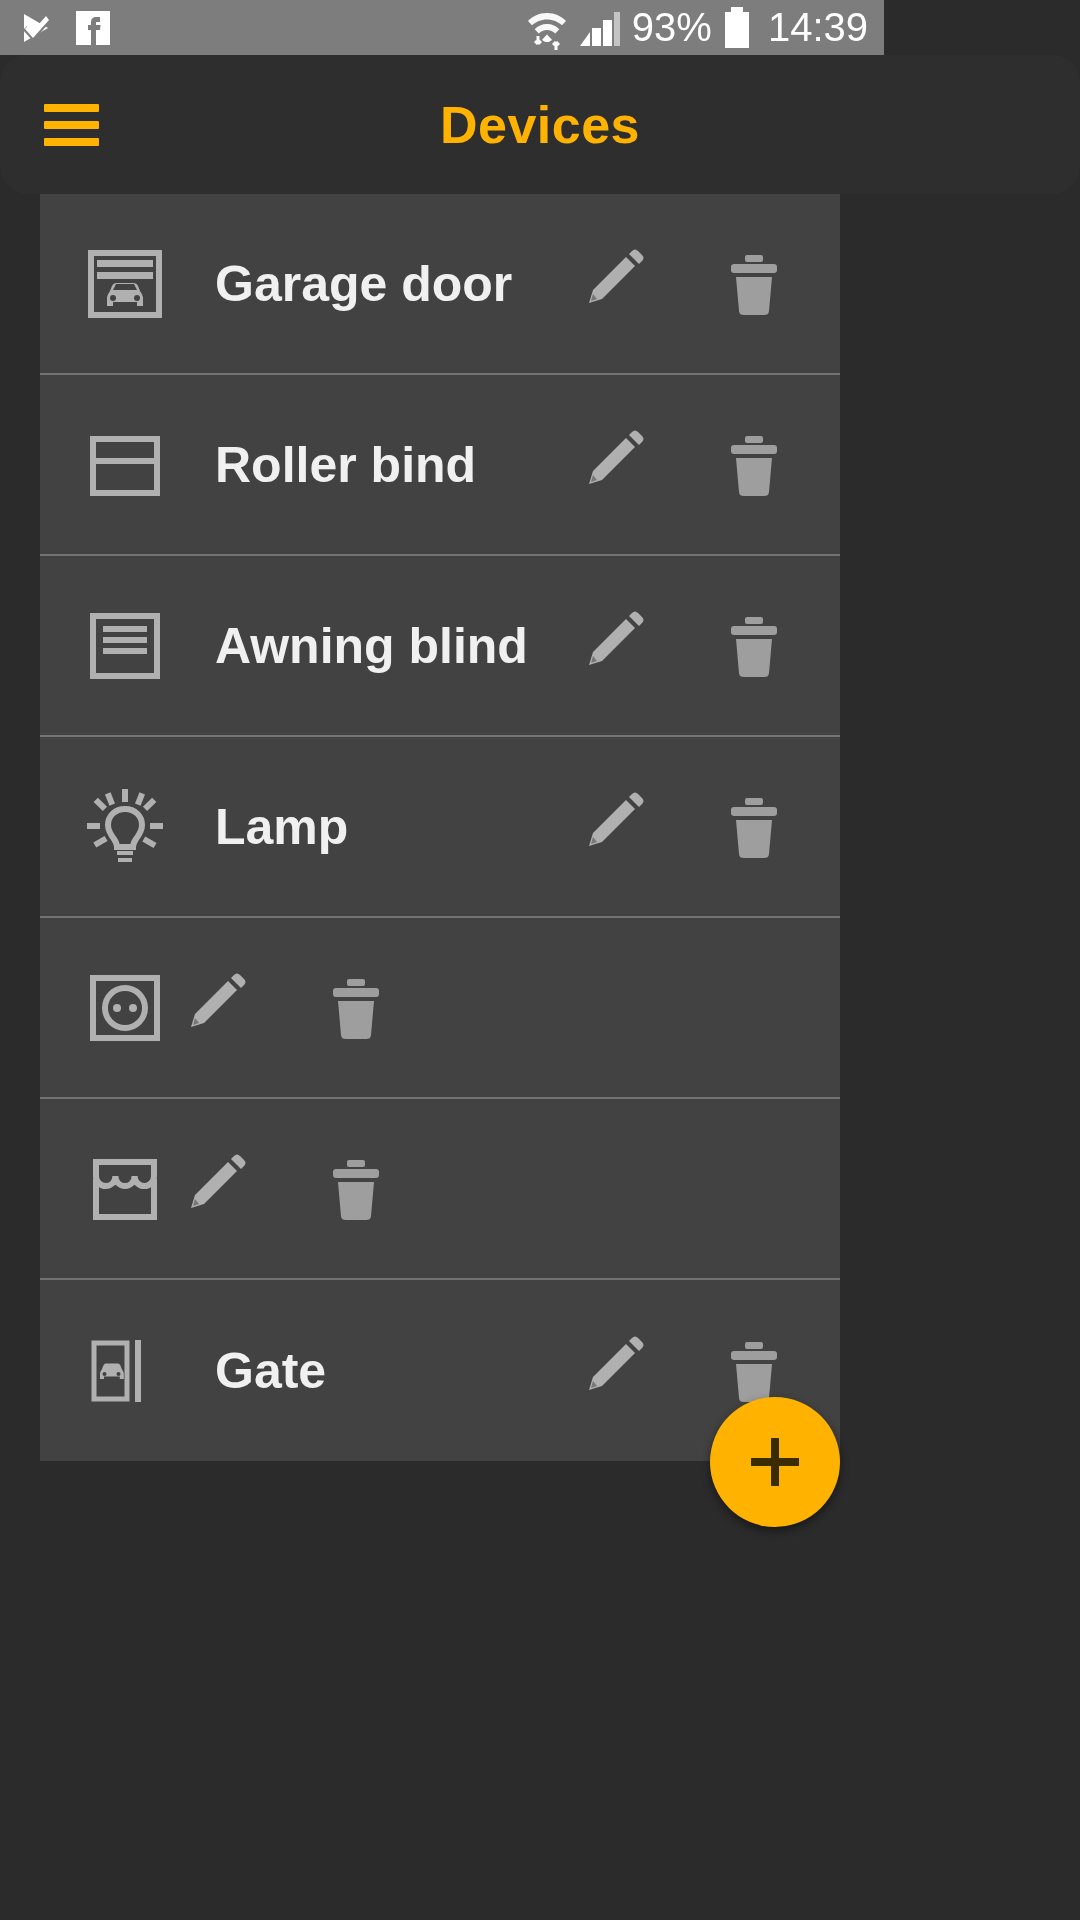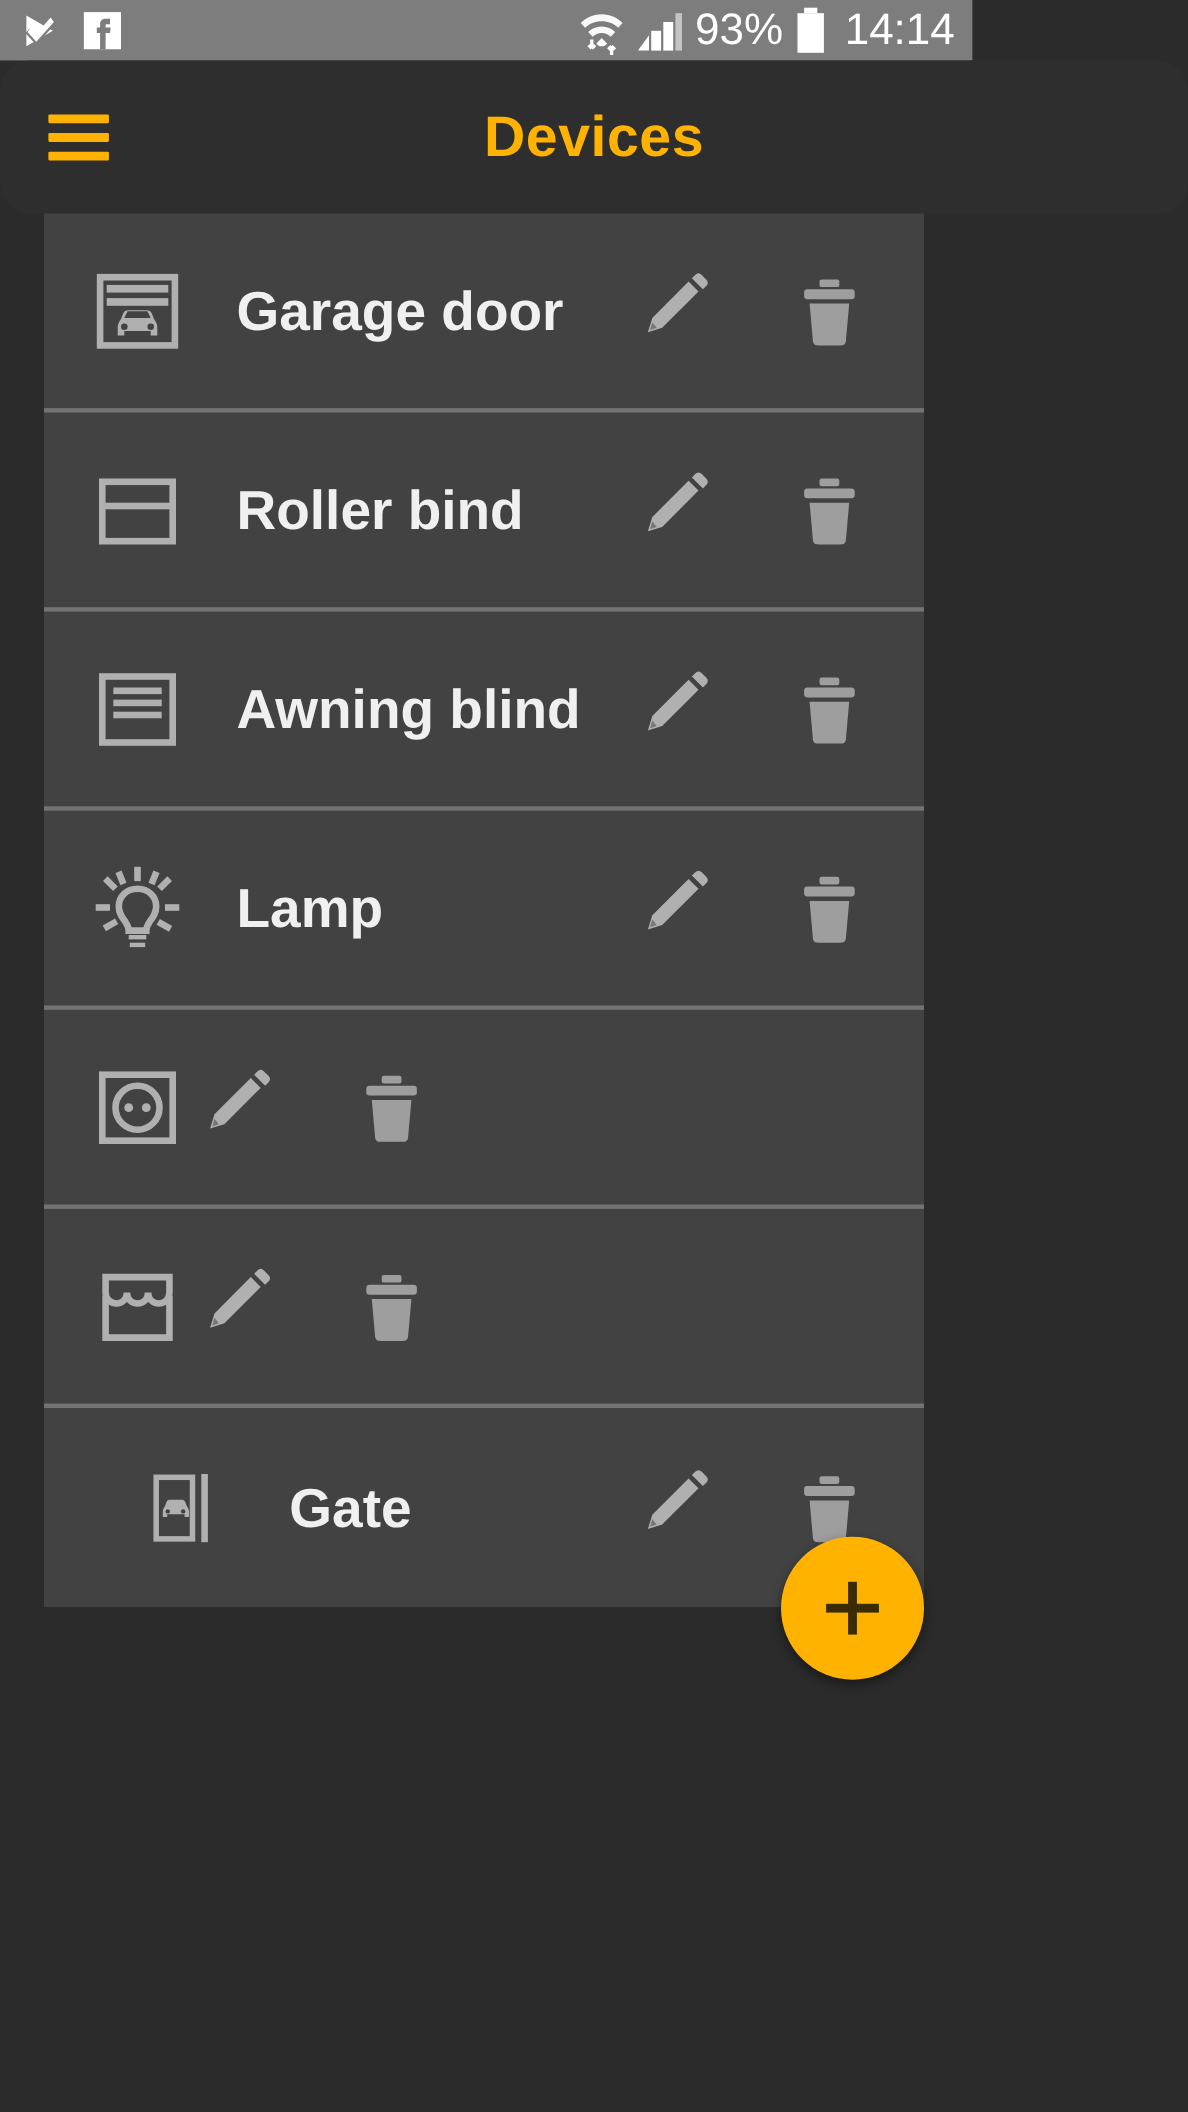--- a/index.html
+++ b/index.html
@@ -51,24 +51,24 @@
 
   
   .list{
     position:absolute;left:40px;top:194px;width:800px;
     background:#424242;
   }
   .row{
     position:relative;
     height:181px;
     display:flex;align-items:center;
-    border-bottom:4px solid #737373;
+    border-bottom:2px solid #737373;
     box-sizing:border-box;
   }
-  .row:last-child{border-bottom:none;padding-left:48px;}
+  .row:last-child{border-bottom:none;}
   .row-icon{
     width:86px;height:86px;margin-left:42px;
     display:flex;align-items:center;justify-content:center;
     flex:none;
   }
   .row-label{
     margin-left:47px;
     color:#f0f0f0;font-size:50px;font-weight:bold;
     flex:1 1 auto;white-space:nowrap;
   }
@@ -138,21 +138,21 @@
         <rect x="36" y="6" width="6" height="34" fill="#ffffff" opacity="0.55"></rect>
       </svg>
     </span>
     <span class="sb-text">93%</span>
     <span>
       <svg width="30" height="46" viewBox="0 0 30 46">
         <rect x="9" y="2" width="12" height="5" fill="#ffffff"></rect>
         <rect x="3" y="7" width="24" height="36" fill="#ffffff"></rect>
       </svg>
     </span>
-    <span class="sb-clock">14:14</span>
+    <span class="sb-clock">14:39</span>
   </div>
 </div>
 
 <div class="appbar">
   <div class="hamburger">
     <span></span>
     <span></span>
     <span></span>
   </div>
   <div class="appbar-title">Devices</div>

